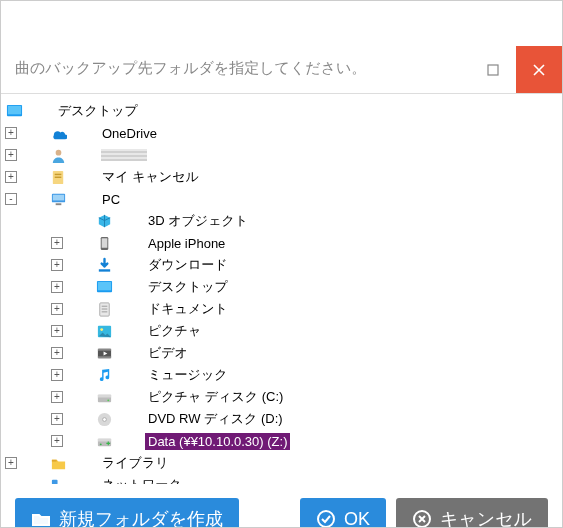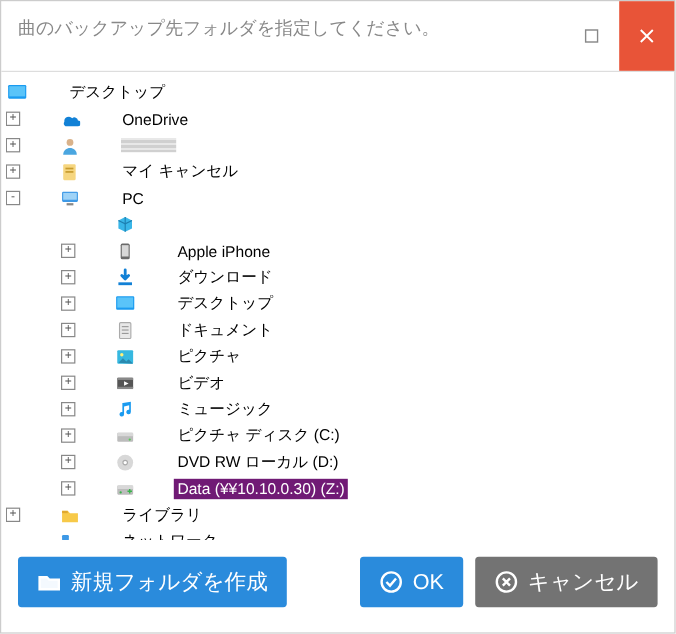--- a/index.html
+++ b/index.html
@@ -7,24 +7,25 @@
     margin: 0;
     font-family: "Meiryo UI", "Yu Gothic UI", sans-serif;
     font-size: 13px;
     background: #fff;
     width: 563px;
     height: 528px;
     overflow: hidden;
     border: 1px solid #ccc;
   }
   .titlebar {
-    height: 59px;
+    height: 48px;
     display: flex;
     align-items: stretch;
     border-bottom: 1px solid #ddd;
+    margin-top: 45px;
   }
   .titlebar-title {
     flex: 1;
     font-size: 15px;
     color: #888;
     padding: 13px 14px 0 14px;
   }
   .winbtn {
     width: 46px;
     display: flex;
@@ -178,20 +179,21 @@
       <div class="row">
         <span class="spacer"></span>
         <span class="exp empty"></span>
         <span class="ic">
           <svg viewBox="0 0 18 18">
             <path d="M9 2l6 3v7l-6 3-6-3V5z" fill="#39b6e8"></path>
             <path d="M9 2v13" stroke="#1d7fb0"></path>
             <path d="M3 5l6 3 6-3" stroke="#1d7fb0" fill="none"></path>
           </svg>
         </span>
+        <span class="lbl">3D オブジェクト</span>
       </div>
       <div class="row">
         <span class="spacer"></span>
         <span class="exp">+</span>
         <span class="ic">
           <svg viewBox="0 0 18 18">
             <rect x="5" y="2" width="8" height="14" rx="1.5" fill="#6a6a6a"></rect>
             <rect x="6" y="3.5" width="6" height="10" fill="#d8d8d8"></rect>
           </svg>
         </span>
@@ -281,21 +283,21 @@
       </div>
       <div class="row">
         <span class="spacer"></span>
         <span class="exp">+</span>
         <span class="ic">
           <svg viewBox="0 0 18 18">
             <circle cx="9" cy="9" r="7" fill="#d8d8d8"></circle>
             <circle cx="9" cy="9" r="2" fill="#fff" stroke="#aaa"></circle>
           </svg>
         </span>
-        <span class="lbl">DVD RW ローカル (D:)</span>
+        <span class="lbl">DVD RW ディスク (D:)</span>
       </div>
       <div class="row selected">
         <span class="spacer"></span>
         <span class="exp">+</span>
         <span class="ic">
           <svg viewBox="0 0 18 18">
             <rect x="2" y="6" width="14" height="8" rx="1" fill="#bcbcbc"></rect>
             <rect x="2" y="6" width="14" height="3" fill="#d8d8d8"></rect>
             <circle cx="5" cy="12" r="1" fill="#39b54a"></circle>
             <path d="M11 11h4m-2-2v4" stroke="#39b54a" stroke-width="1.2"></path>

